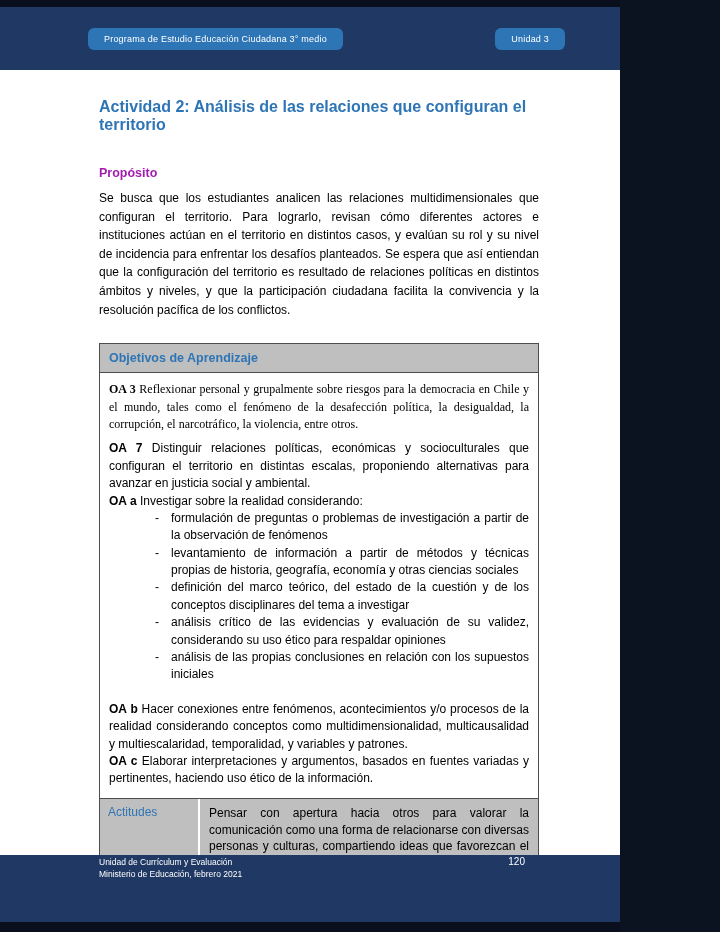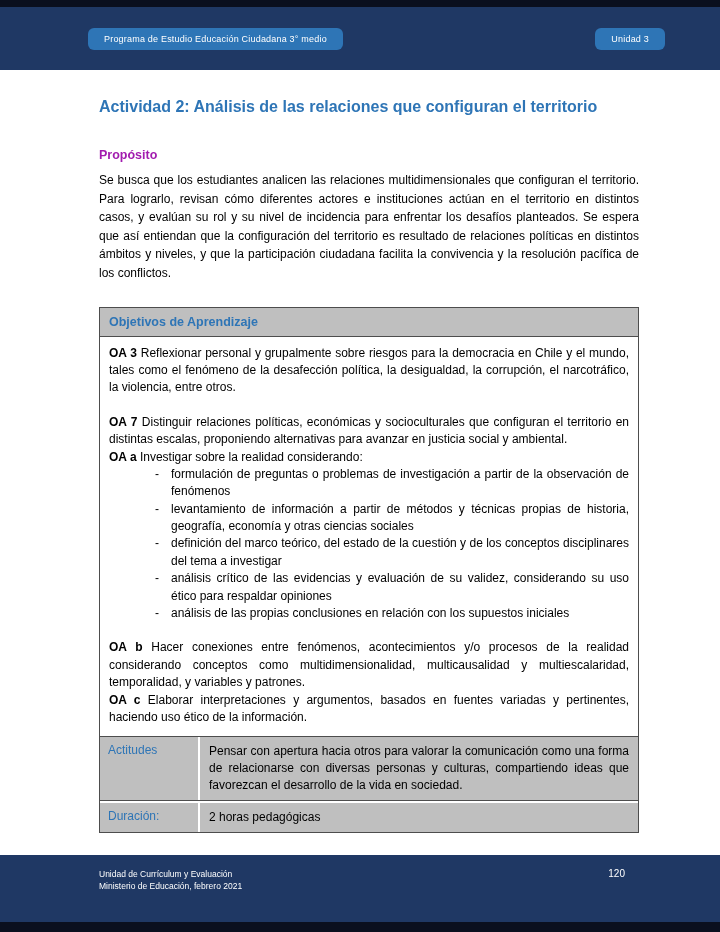--- a/index.html
+++ b/index.html
@@ -3,21 +3,21 @@
 <meta charset="utf-8">
 <style>
   * { box-sizing: border-box; margin: 0; padding: 0; }
   html, body { width: 720px; }
   body {
     font-family: "Liberation Sans", sans-serif;
     background: #0b1220;
   }
   .page {
     position: relative;
-    width: 720px;
+    width: 620px;
     height: 932px;
     background: #ffffff;
     overflow: hidden;
   }
 
   
   .topbar {
     position: absolute;
     top: 0; left: 0; right: 0;
     height: 70px;
@@ -77,21 +77,21 @@
     border-bottom: none;
   }
   .oa-body {
     border: 1px solid #4d4d4d;
     background: #ffffff;
     padding: 8px 9px 10px 9px;
     font-size: 12px;
     line-height: 1.45;
     text-align: justify;
   }
-  .oa-body p.gap-after { margin-bottom: 17px; }
+  .oa-body p.gap-after { margin-bottom: 7px; font-family: Liberation Serif, serif; }
   .bullet-list {
     list-style: none;
     margin: 0 0 0 46px;
   }
   .bullet-list li {
     position: relative;
     padding-left: 16px;
     text-align: justify;
   }
   .bullet-list li::before {
@@ -130,21 +130,21 @@
   .bottombar {
     position: absolute;
     bottom: 0; left: 0; right: 0;
     height: 77px;
     background: #1F3864;
     border-bottom: 10px solid #0a0f1e;
     color: #ffffff;
     display: flex;
     justify-content: space-between;
     align-items: flex-start;
-    padding: 13px 95px 0 99px;
+    padding: 1px 95px 0 99px;
   }
   .footer-left { font-size: 8.5px; line-height: 1.45; }
   .page-number { font-size: 10px; }
 </style>
 </head>
 <body>
 
 <div class="page">
 
   <header class="topbar">

